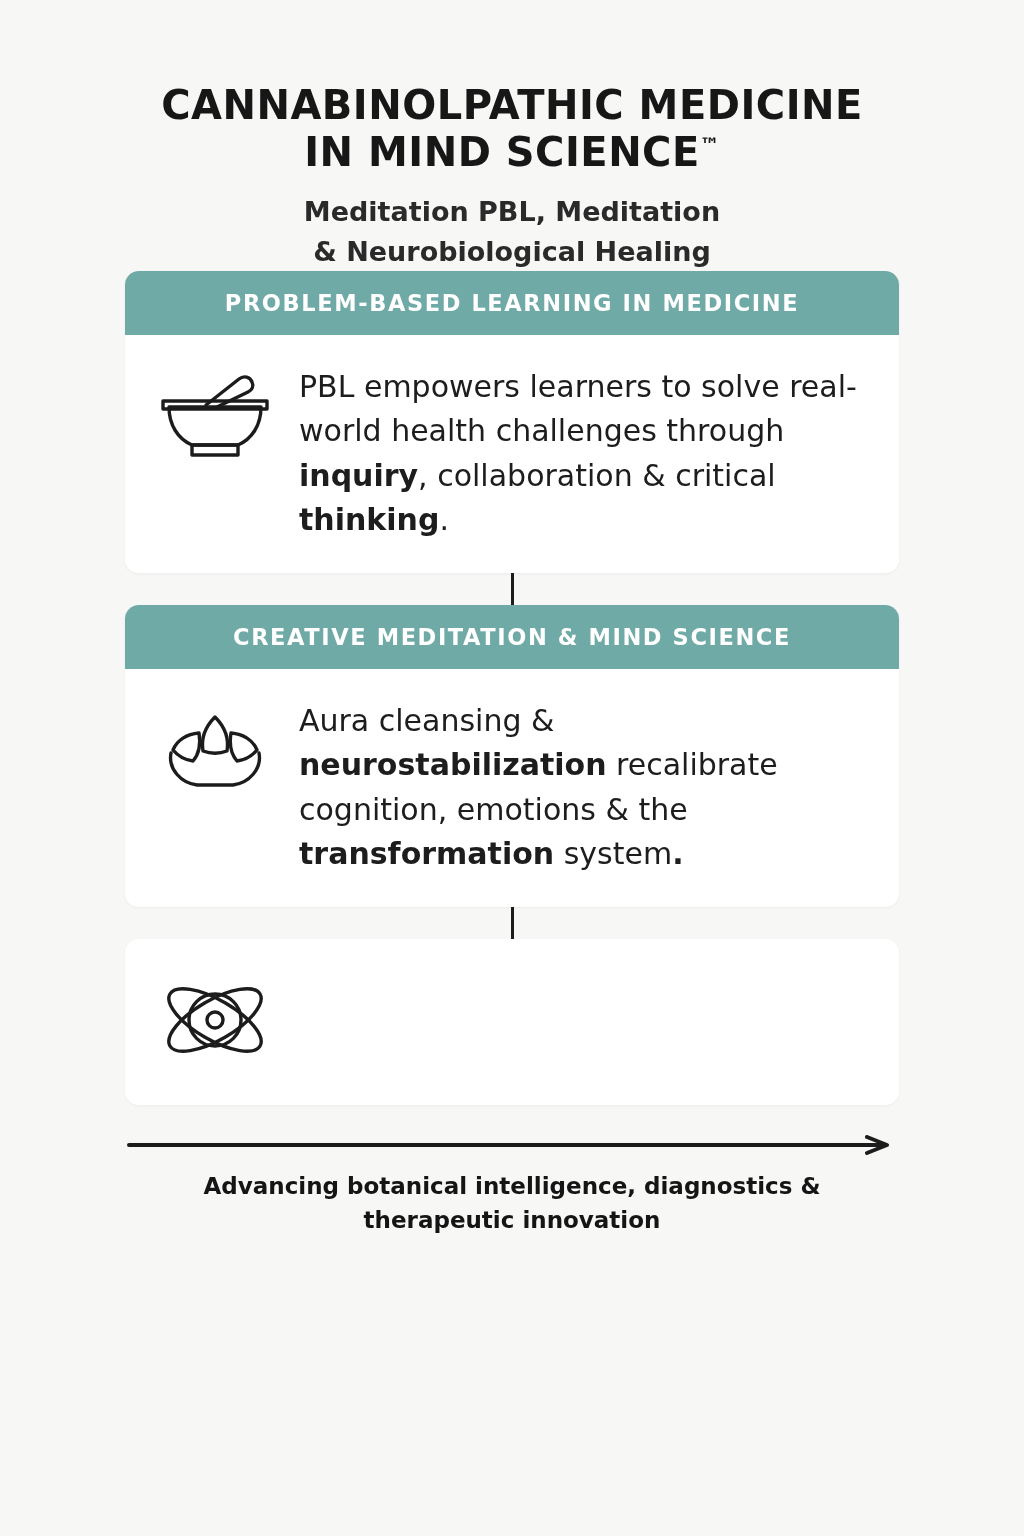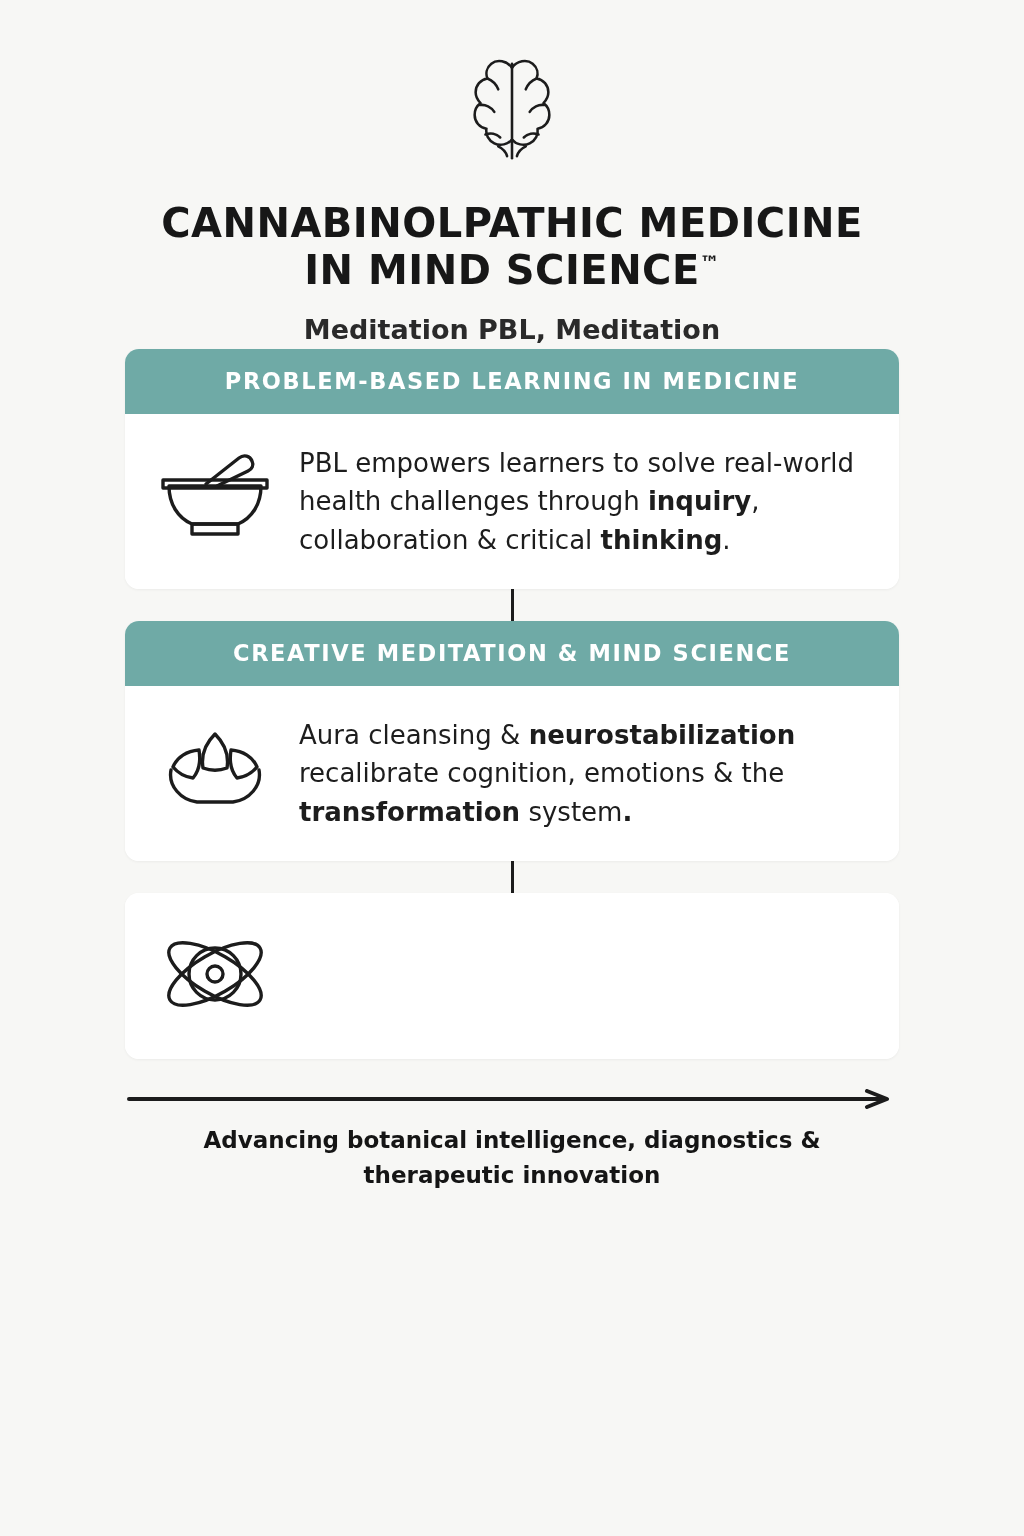--- a/index.html
+++ b/index.html
@@ -91,21 +91,21 @@
   }
   .card-icon {
     flex: 0 0 auto;
     width: 120px;
     height: 110px;
     display: flex;
     align-items: center;
     justify-content: center;
   }
   .card-text {
-    font-size: 26px;
+    font-size: 30px;
     line-height: 1.48;
     color: #1d1d1d;
     padding-top: 4px;
   }
   .card-text b {
     font-weight: 700;
   }
 
   .connector {
     width: 3px;
@@ -158,20 +158,21 @@
 
   <div class="title">
     <div>CANNABINOLPATHIC MEDICINE</div>
     <div>
       <span>IN MIND SCIENCE</span><span class="tm">™</span>
     </div>
   </div>
 
   <div class="subtitle">
     <div>Meditation PBL, Meditation</div>
+    <div>&amp; Neurobiological Healing</div>
   </div>
 
   <div class="cards">
 
     <div class="card">
       <div class="card-header">PROBLEM-BASED LEARNING IN MEDICINE</div>
       <div class="card-body">
         <div class="card-icon">
           <svg viewBox="0 0 120 110" fill="none" stroke="#1c1c1c" stroke-width="3.4" stroke-linecap="round" stroke-linejoin="round">
             <path d="M14 46h92c0 18-9 32-23 38H37C23 78 14 64 14 46z"></path>

